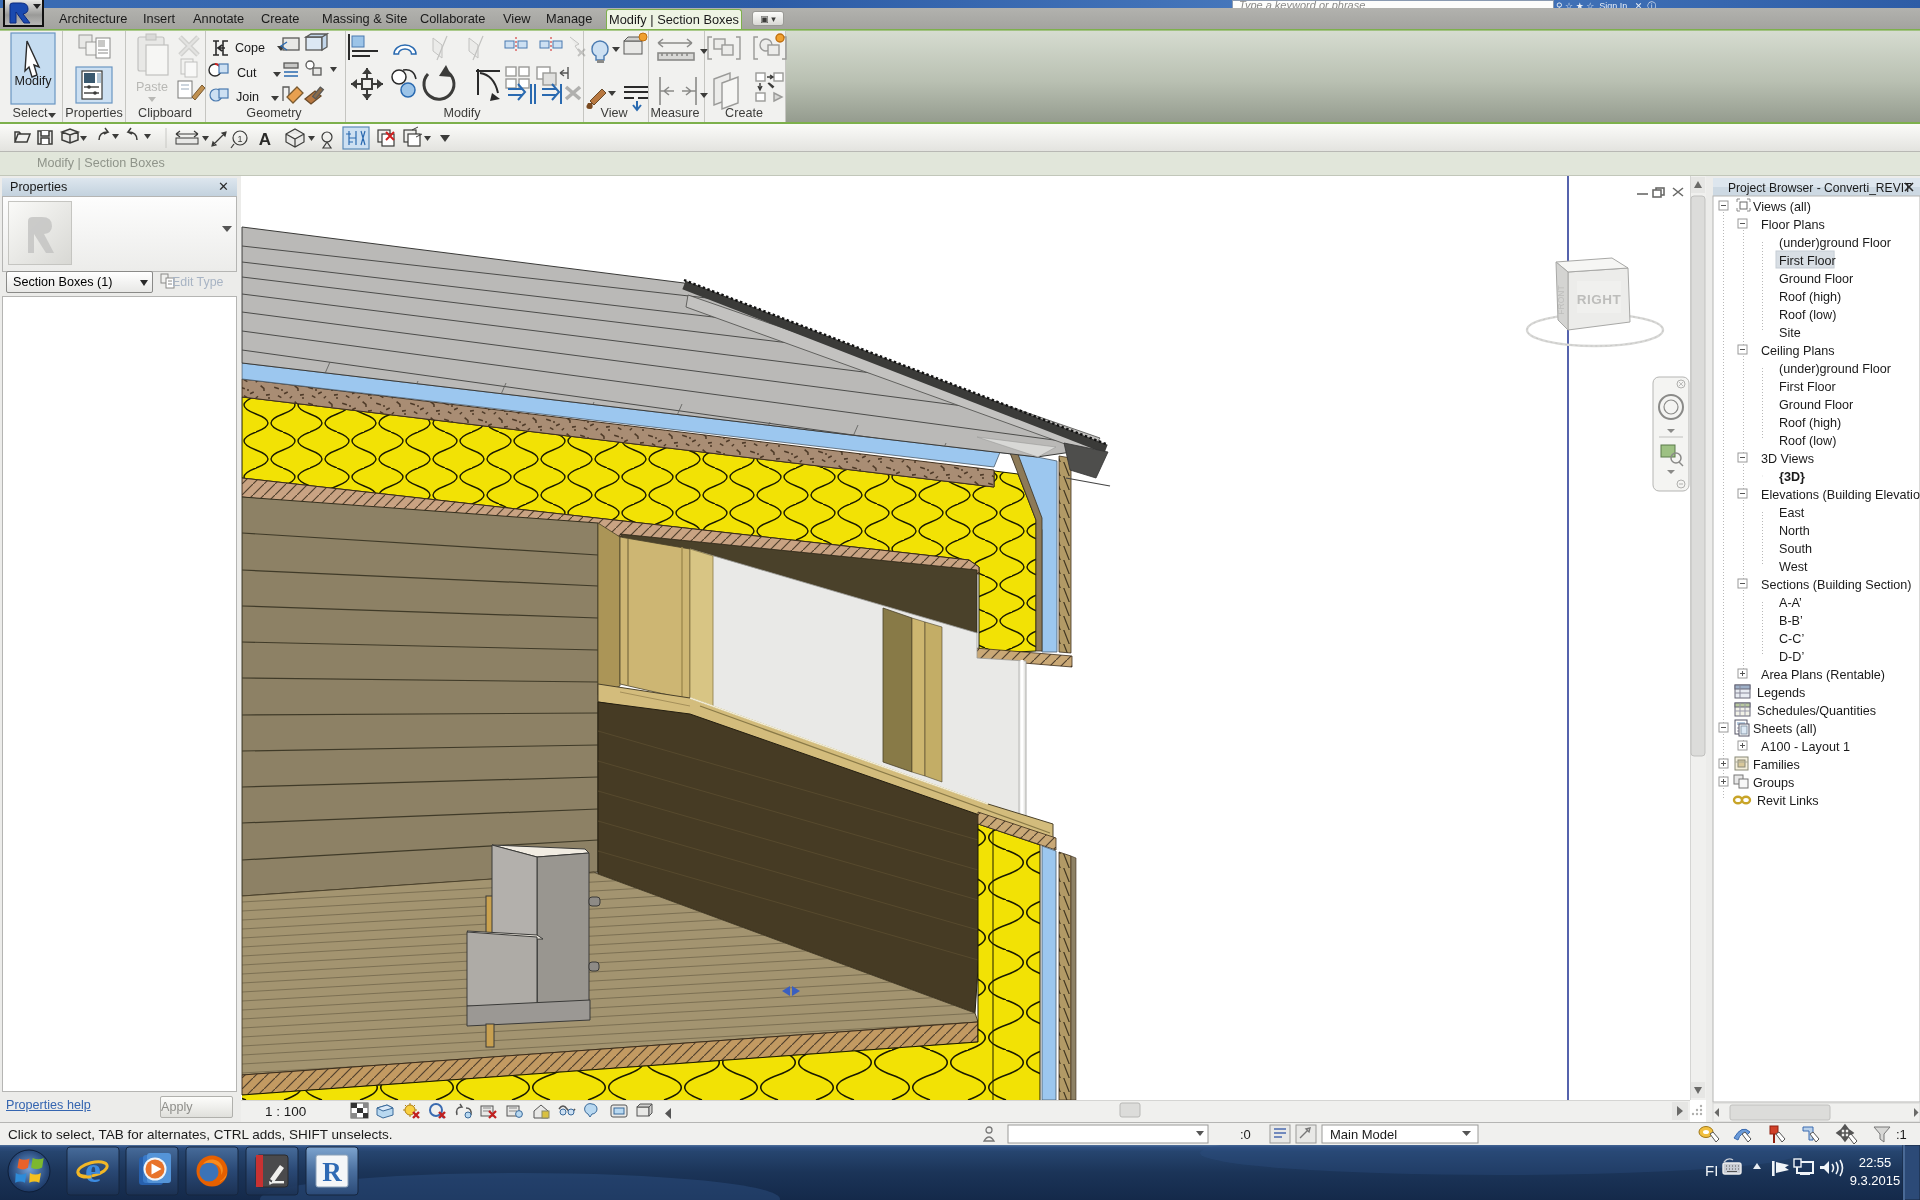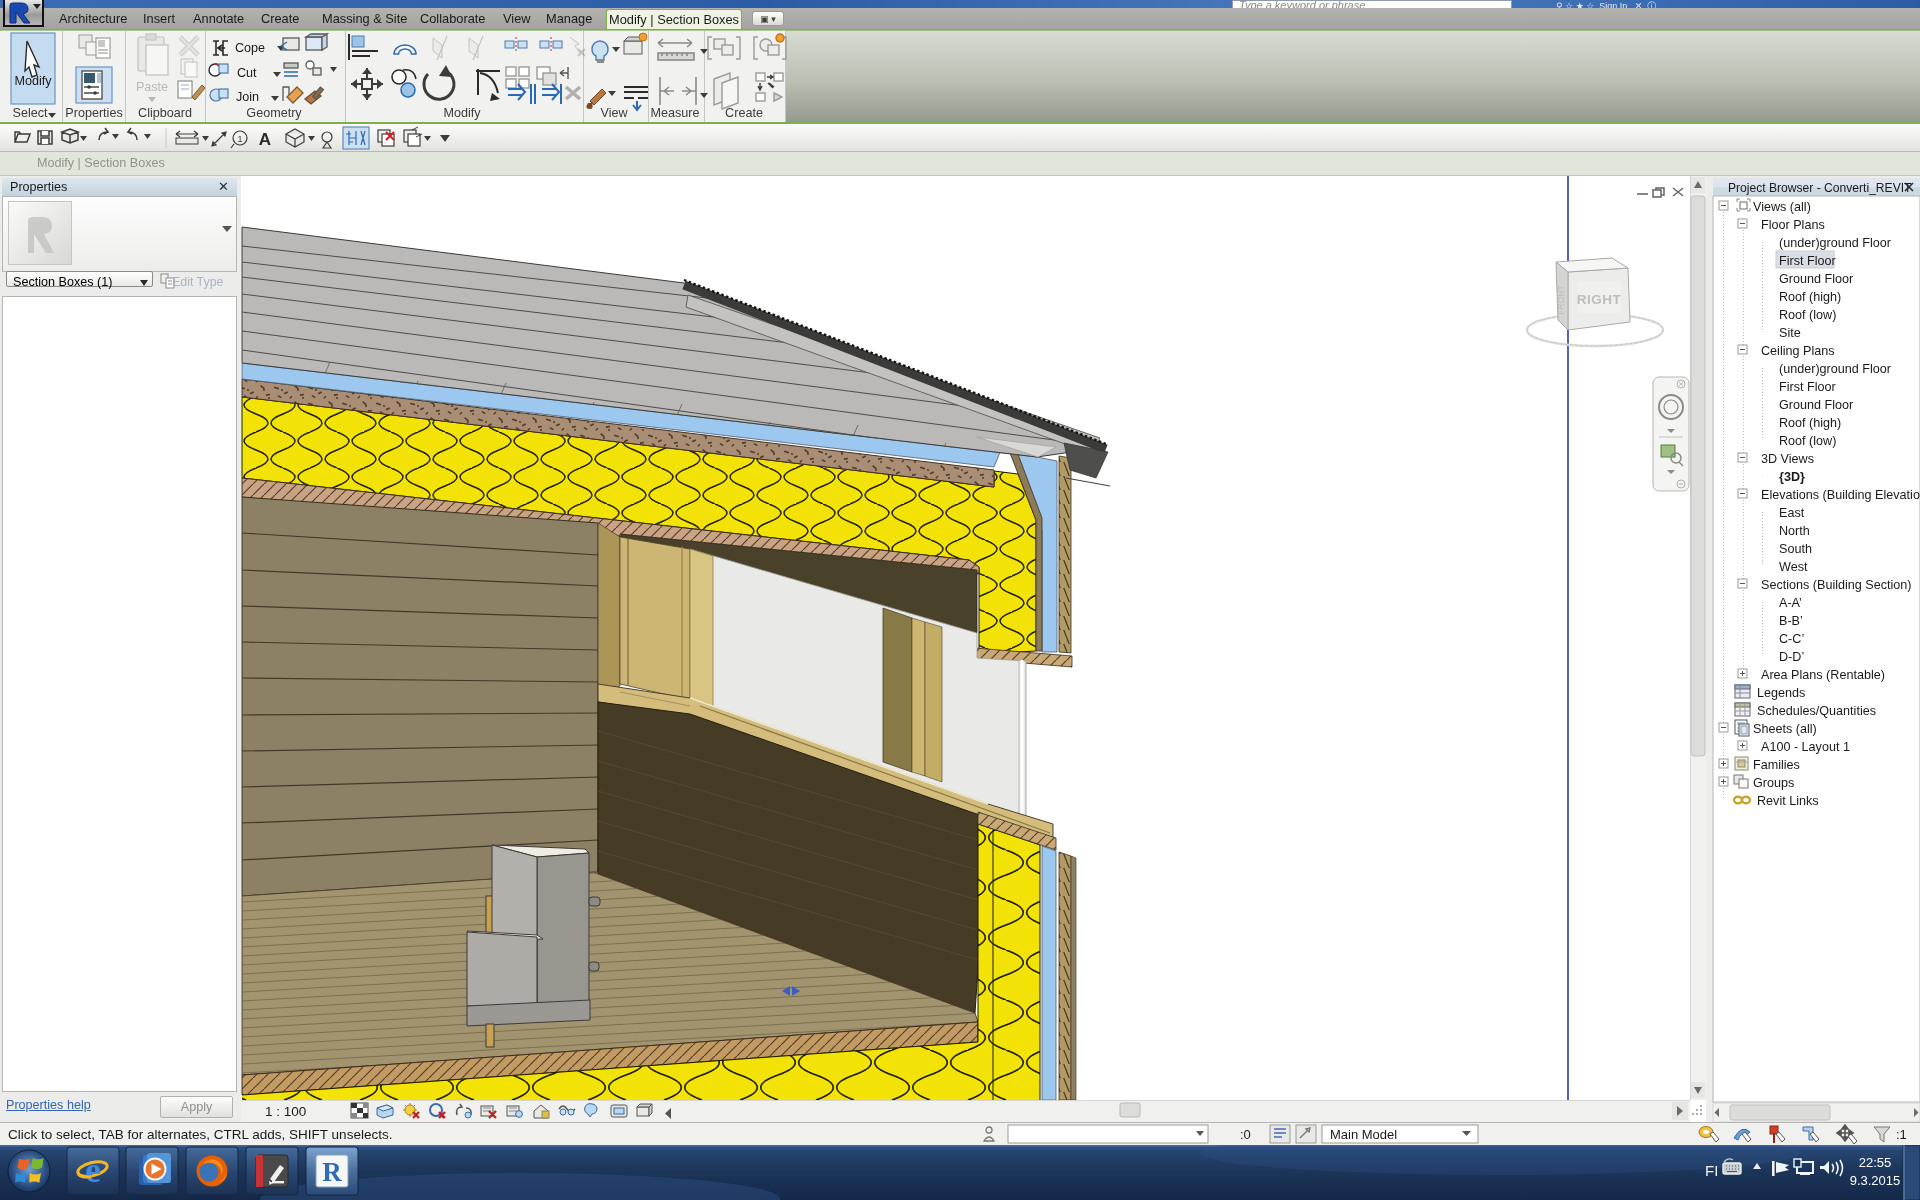--- a/index.html
+++ b/index.html
@@ -2,21 +2,21 @@
 <html><head><meta charset="utf-8"><style>
 * {margin:0;padding:0;box-sizing:border-box}
 html,body {width:1920px;height:1200px;overflow:hidden;font-family:"Liberation Sans",sans-serif}
 #root {position:relative;width:1920px;height:1200px;background:#fff}
 .abs {position:absolute}
 </style></head>
 <body>
 <div id="root">
 
 <div class="abs" style="left:0;top:0;width:1920px;height:8px;background:linear-gradient(90deg,#3a6cb4 0%,#2d5ca6 40%,#4a7cc0 70%,#2d5ca6 100%)"></div>
-<div class="abs" style="left:1232px;top:0;width:280px;height:9px;background:#fdfdfb;border:1px solid #8a9ab0;font-style:italic;color:#8a8a88;font-size:11px;line-height:8px;padding-left:6px">Type a keyword or phrase</div>
+<div class="abs" style="left:1232px;top:0;width:322px;height:9px;background:#fdfdfb;border:1px solid #8a9ab0;font-style:italic;color:#8a8a88;font-size:11px;line-height:8px;padding-left:6px">Type a keyword or phrase</div>
 <div class="abs" style="left:1556px;top:0;width:340px;height:15px;color:#e8eef6;font-size:9px;overflow:hidden">⚲ ☆ ★ ☆ &nbsp;Sign In &nbsp;&nbsp;✕ &nbsp;ⓘ</div>
 
 <div class="abs" style="left:0;top:8px;width:1920px;height:21px;background:linear-gradient(180deg,#b2b2ae,#a3a39f)"></div>
 <div class="abs" style="left:3px;top:0;width:41px;height:27px;background:linear-gradient(180deg,#e8e8e6,#9a9a98 60%,#b8b8b6);border:2px solid #111;border-top:none"></div>
 <svg class="abs" style="left:5px;top:0" width="38" height="26" viewBox="0 0 38 26">
 <path d="M5 23 L5 5 Q5 3 8 3 L16 3 Q23 3 23 9 Q23 13 18 14 L25 23 L19 23 L11 12 L11 23 Z" fill="#1a4ab0" stroke="#0a2a80" stroke-width="1"></path>
 <polygon points="28,4 36,4 32,9" fill="#222"></polygon>
 </svg>
 <div class="abs" style="left:0;top:8px;height:23px;width:1920px;font-size:12.8px;color:#1a1a1a;line-height:21px">
 <span class="abs" style="left:59px">Architecture</span>
@@ -281,32 +281,32 @@
 <div class="abs" style="left:0;top:152px;width:1920px;height:24px;background:#e1e6da;border-bottom:1px solid #c2c7ba;font-size:12.6px;color:#8f948a;line-height:23px"><span style="padding-left:37px">Modify | Section Boxes</span></div>
 
 <div class="abs" style="left:0;top:176px;width:241px;height:946px;background:#ececea"></div>
 <div class="abs" style="left:2px;top:178px;width:235px;height:18px;background:linear-gradient(180deg,#dde6ee,#c3d2de);font-size:12.6px;color:#1a1a1a;line-height:18px"><span style="padding-left:8px">Properties</span><span style="position:absolute;right:8px;color:#2a2a2a;font-size:13px">✕</span></div>
 <div class="abs" style="left:2px;top:196px;width:235px;height:76px;background:linear-gradient(180deg,#fdfdfd,#ececea);border:1px solid #b5b5b3"></div>
 <div class="abs" style="left:8px;top:201px;width:64px;height:64px;background:linear-gradient(135deg,#fafaf8,#d8d8d4);border:1px solid #c5c5c1"></div>
 <svg class="abs" style="left:16px;top:207px" width="48" height="52" viewBox="0 0 48 52">
 <path d="M12 46 L12 14 Q12 10 17 10 L26 10 Q36 10 36 19 Q36 26 28 27 L38 46 L30 46 L18 27 L18 46 Z" fill="#c2c2c0" opacity="0.8"></path>
 </svg>
 <div class="abs" style="left:222px;top:226px;width:0;height:0;border:5px solid transparent;border-top:6px solid #555"></div>
-<div class="abs" style="left:6px;top:271px;width:147px;height:16px;background:linear-gradient(180deg,#ffffff,#e8e8e6);border:1px solid #8a8a88;border-radius:2px;font-size:12.6px;line-height:21px"><span style="padding-left:6px">Section Boxes (1)</span>
+<div class="abs" style="left:6px;top:271px;width:147px;height:22px;background:linear-gradient(180deg,#ffffff,#e8e8e6);border:1px solid #8a8a88;border-radius:2px;font-size:12.6px;line-height:21px"><span style="padding-left:6px">Section Boxes (1)</span>
 <span style="position:absolute;right:4px;top:8px;width:0;height:0;border:4px solid transparent;border-top:6px solid #2a2a2a"></span></div>
 <svg class="abs" style="left:160px;top:272px" width="18" height="18" viewBox="0 0 18 18">
 <rect x="1" y="2" width="7" height="9" fill="#f0f0ee" stroke="#8a8a88"></rect>
       <rect x="6" y="6" width="8" height="10" fill="#fff" stroke="#8a8a88"></rect>
       <line x1="8" y1="9" x2="12" y2="9" stroke="#8a8a88"></line>
       <line x1="8" y1="12" x2="12" y2="12" stroke="#8a8a88"></line>
 </svg>
 <div class="abs" style="left:172px;top:274px;font-size:12.4px;color:#a8b4c4;line-height:17px;white-space:nowrap">Edit Type</div>
 <div class="abs" style="left:2px;top:296px;width:235px;height:796px;background:#ffffff;border:1px solid #b5b5b3"></div>
 <div class="abs" style="left:6px;top:1098px;font-size:12.6px;color:#3565b0;text-decoration:underline">Properties help</div>
-<div class="abs" style="left:160px;top:1096px;width:73px;height:22px;background:linear-gradient(180deg,#fdfdfb,#e0e0dc);border:1px solid #b0b0ac;border-radius:2px;text-align:center;font-size:12.6px;color:#8f8f8b;line-height:21px">Apply</div>
+<div class="abs" style="left:160px;top:1096px;width:73px;height:22px;background:linear-gradient(180deg,#fdfdfb,#e0e0dc);border:1px solid #b0b0ac;border-radius:2px;text-align:left;font-size:12.6px;color:#8f8f8b;line-height:21px">Apply</div>
 
 <div class="abs" style="left:241px;top:176px;width:1449px;height:924px;background:#fff;border-left:1px solid #7a7a78;border-top:1px solid #7a7a78"></div>
 
 <svg width="1449" height="924" viewBox="241 176 1449 924" style="position:absolute;left:241px;top:176px" xmlns="http://www.w3.org/2000/svg">
 <defs>
 <pattern id="insul" width="54" height="36" patternUnits="userSpaceOnUse">
   <path d="M13 0 C29 6 29 12 13 18 C-3 24 -3 30 13 36" fill="none" stroke="#1a1a00" stroke-width="1.4"></path>
   <path d="M40 18 C56 24 56 30 40 36 M40 -18 C56 -12 56 -6 40 0 C24 6 24 12 40 18" fill="none" stroke="#1a1a00" stroke-width="1.4"></path>
   <path d="M40 18 C19 24 19 30 40 36" fill="none" stroke="#1a1a00" stroke-width="0" opacity="0"></path>
 </pattern>

